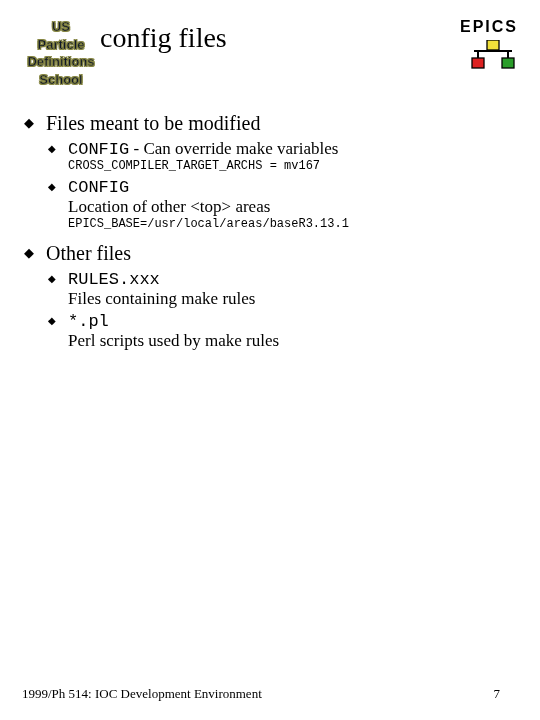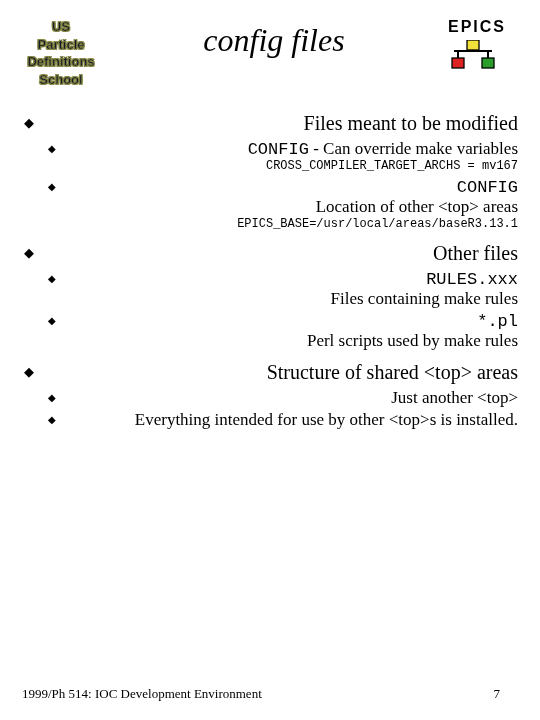--- a/index.html
+++ b/index.html
@@ -28,48 +28,46 @@
     color: #0f172a;
     -webkit-text-stroke: 0.6px #7a7a3a;
     text-shadow:
       -1px -1px 0 #8a8a48,
        1px -1px 0 #8a8a48,
       -1px  1px 0 #8a8a48,
        1px  1px 0 #8a8a48;
   }
   .title {
     flex: 1;
-    text-align: center;
-    font-style: italic;
-    font-size: 32px;
+    text-align: left;
+    font-size: 28px;
     padding-top: 4px;
   }
   .logo-right {
     width: 70px;
-    text-align: left;
+    text-align: right;
   }
   .epics-label {
     font-family: Arial, Helvetica, sans-serif;
     font-weight: bold;
     font-size: 16px;
     letter-spacing: 2px;
     margin-bottom: 4px;
   }
   .epics-icon {
     display: inline-block;
   }
   .content {
     font-size: 18px;
   }
   ul { list-style: none; }
   .l1 > li {
     position: relative;
     padding-left: 24px;
     margin-bottom: 10px;
-    text-align: right;
   }
   .l1 > li::before {
     content: "◆";
     position: absolute;
     left: 2px;
     top: 3px;
     font-size: 13px;
     color: #000;
   }
   .l1-title {
@@ -164,30 +162,19 @@
         <li>
           <span class="code-inline">RULES.xxx</span>
           <span class="sub-text">Files containing make rules</span>
         </li>
         <li>
           <span class="code-inline">*.pl</span>
           <span class="sub-text">Perl scripts used by make rules</span>
         </li>
       </ul>
     </li>
-    <li>
-      <span class="l1-title">Structure of shared &lt;top&gt; areas</span>
-      <ul class="l2">
-        <li>
-          <span>Just another &lt;top&gt;</span>
-        </li>
-        <li>
-          <span>Everything intended for use by other &lt;top&gt;s is installed.</span>
-        </li>
-      </ul>
-    </li>
   </ul>
 </div>
 
 <div class="footer">
   <span>1999/Ph 514: IOC Development Environment</span>
   <span>7</span>
 </div>
 
 </body></html>

